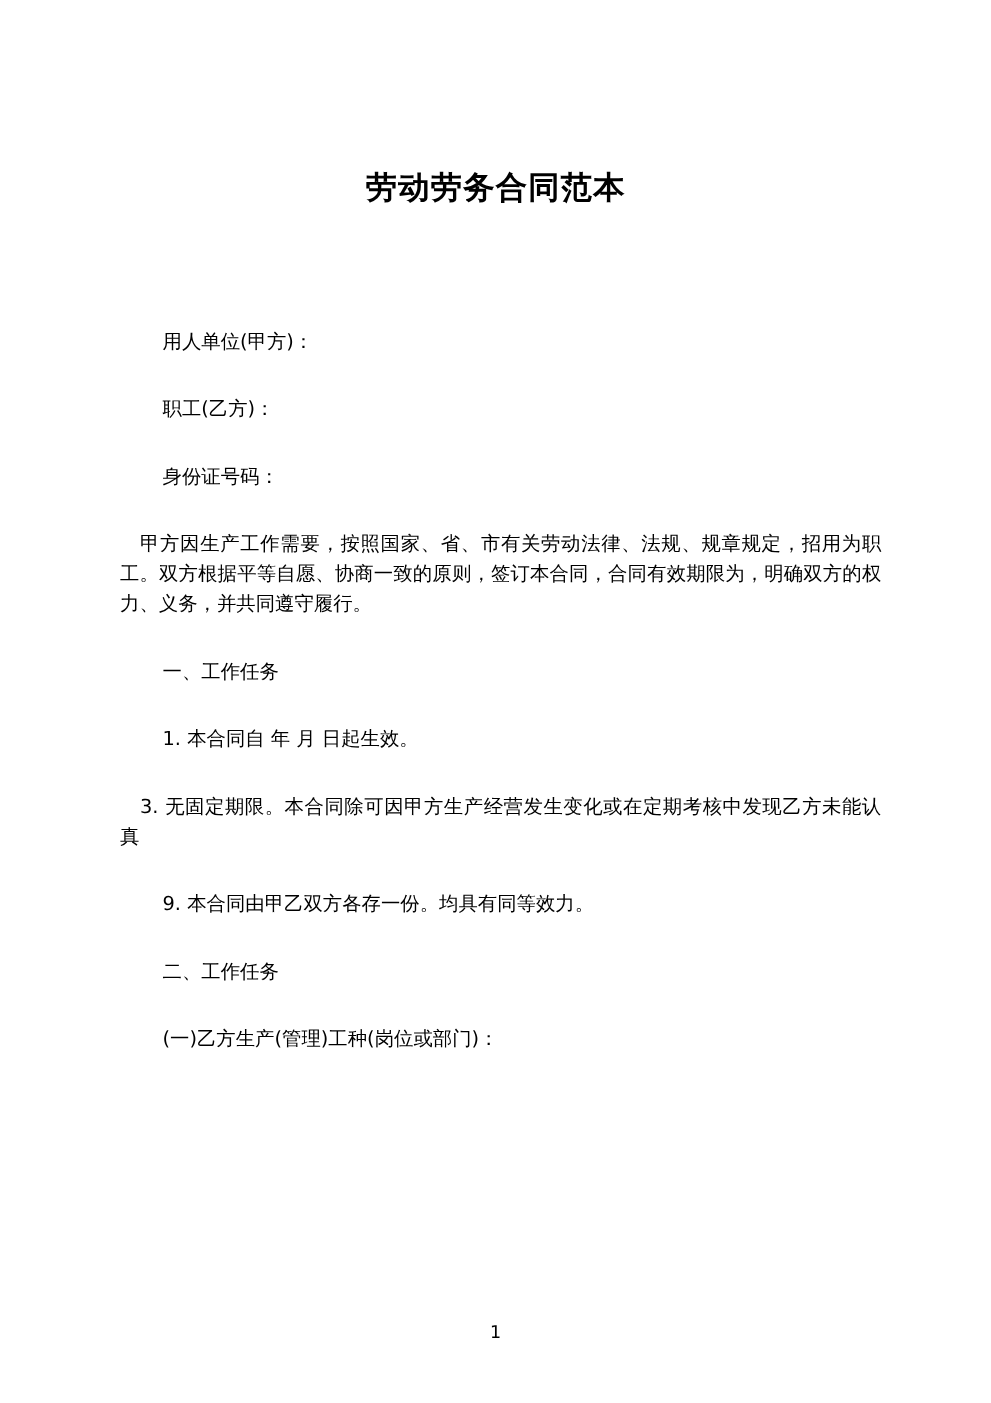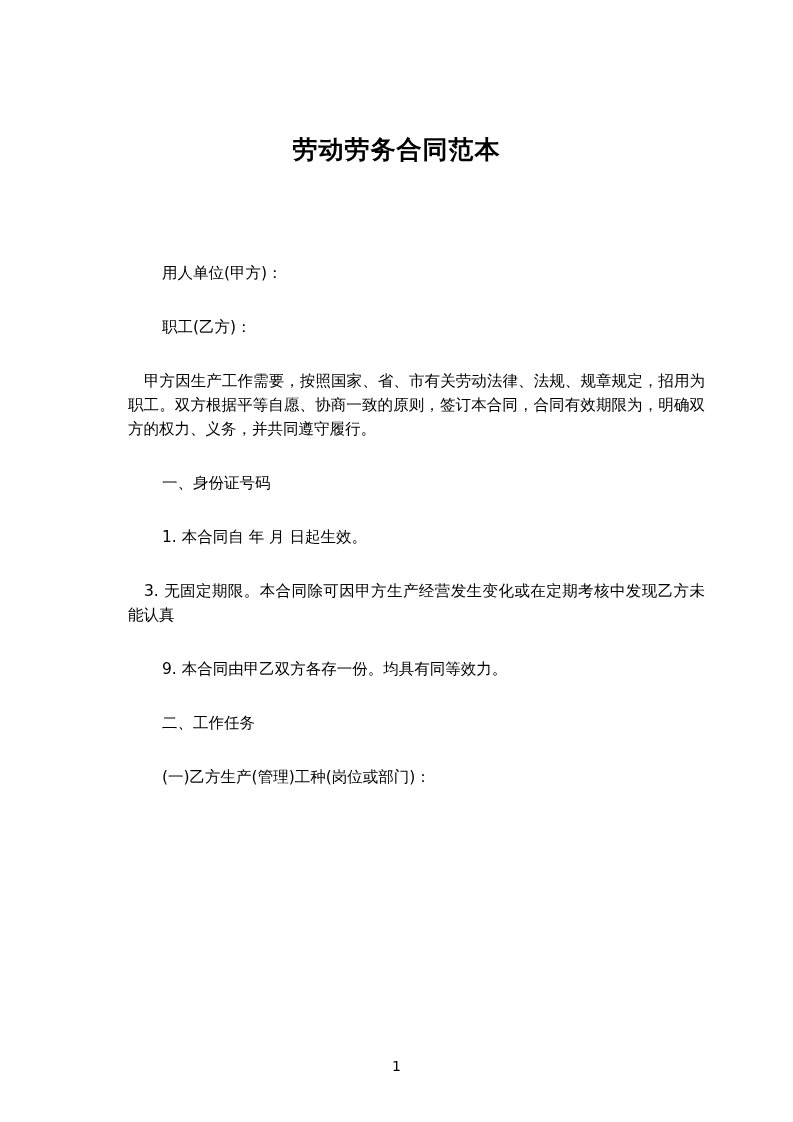--- a/index.html
+++ b/index.html
@@ -27,21 +27,20 @@
     font-size: 25px;
     font-weight: bold;
     letter-spacing: 1px;
     margin: 0;
     padding-top: 135px;
     line-height: 1.2;
   }
   .body-block {
     padding: 0 88px 0 96px;
     margin-top: 96px;
-    margin-left: 32px;
   }
   .para {
     font-size: 15.5px;
     line-height: 1.55;
     margin: 0 0 30px 0;
     text-align: justify;
   }
   .para.indent1 {
     text-indent: 0;
     padding-left: 34px;
@@ -65,22 +64,23 @@
 </head>
 <body>
 
 <div class="page">
 
   <h1 class="doc-title">劳动劳务合同范本</h1>
 
   <div class="body-block">
     <p class="para indent1">用人单位(甲方)：</p>
     <p class="para indent1">职工(乙方)：</p>
+    <p class="para indent1">身份证号码：</p>
     <p class="para indent-first flush">甲方因生产工作需要，按照国家、省、市有关劳动法律、法规、规章规定，招用为职工。双方根据平等自愿、协商一致的原则，签订本合同，合同有效期限为，明确双方的权力、义务，并共同遵守履行。</p>
-    <p class="para indent1">一、身份证号码</p>
+    <p class="para indent1">一、工作任务</p>
     <p class="para indent1">1. 本合同自  年  月  日起生效。</p>
     <p class="para indent-first flush">3. 无固定期限。本合同除可因甲方生产经营发生变化或在定期考核中发现乙方未能认真</p>
     <p class="para indent1">9. 本合同由甲乙双方各存一份。均具有同等效力。</p>
     <p class="para indent1">二、工作任务</p>
     <p class="para indent1">(一)乙方生产(管理)工种(岗位或部门)：</p>
   </div>
 
   <div class="page-number">1</div>
 
 </div>

